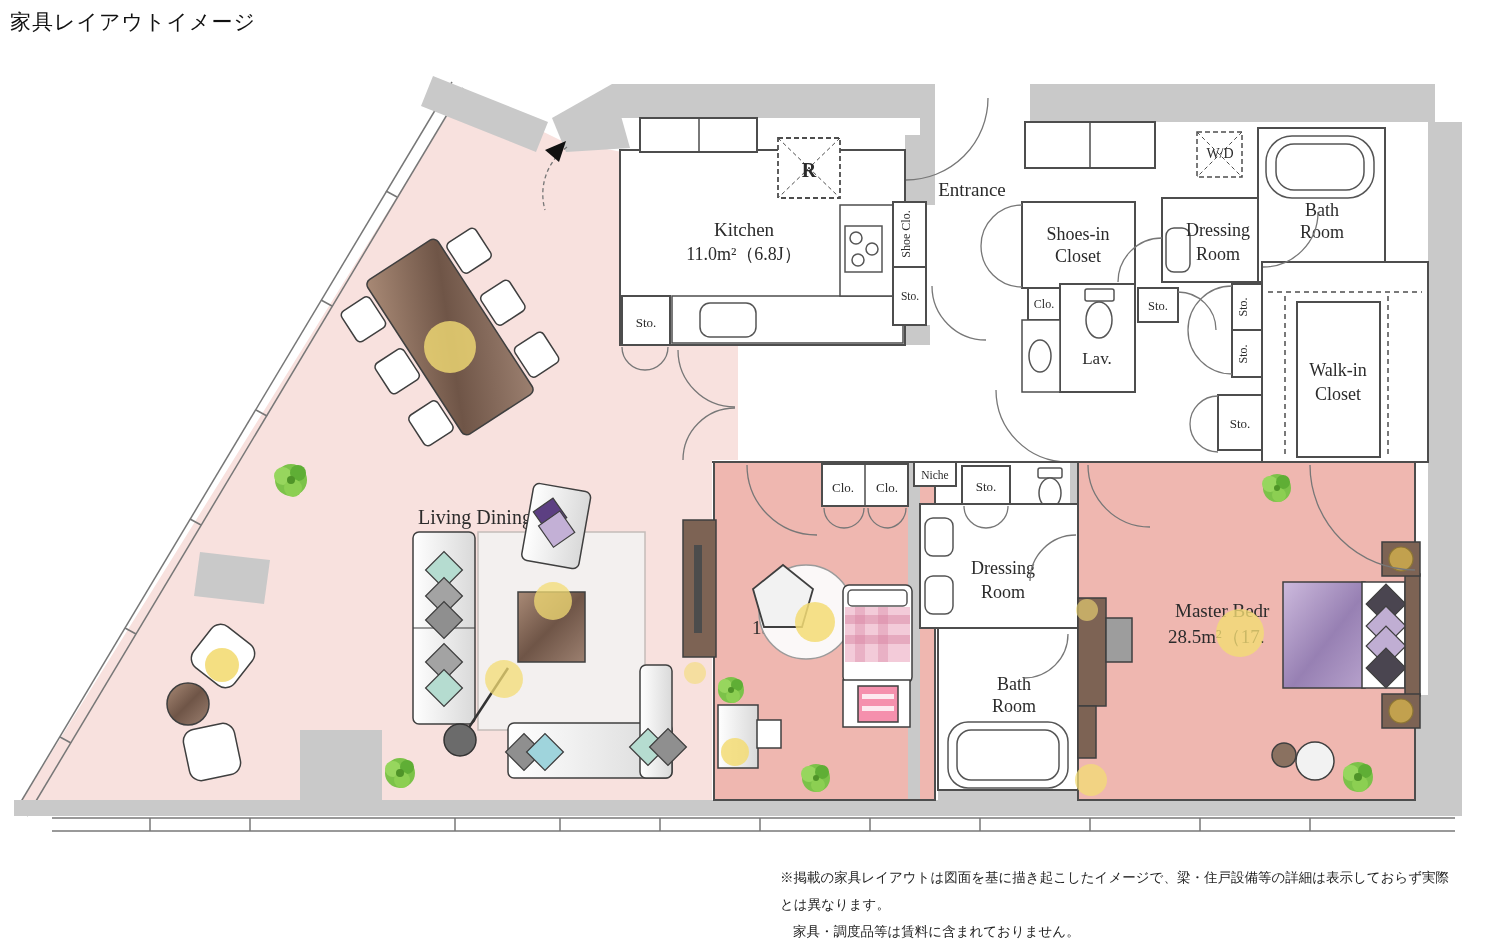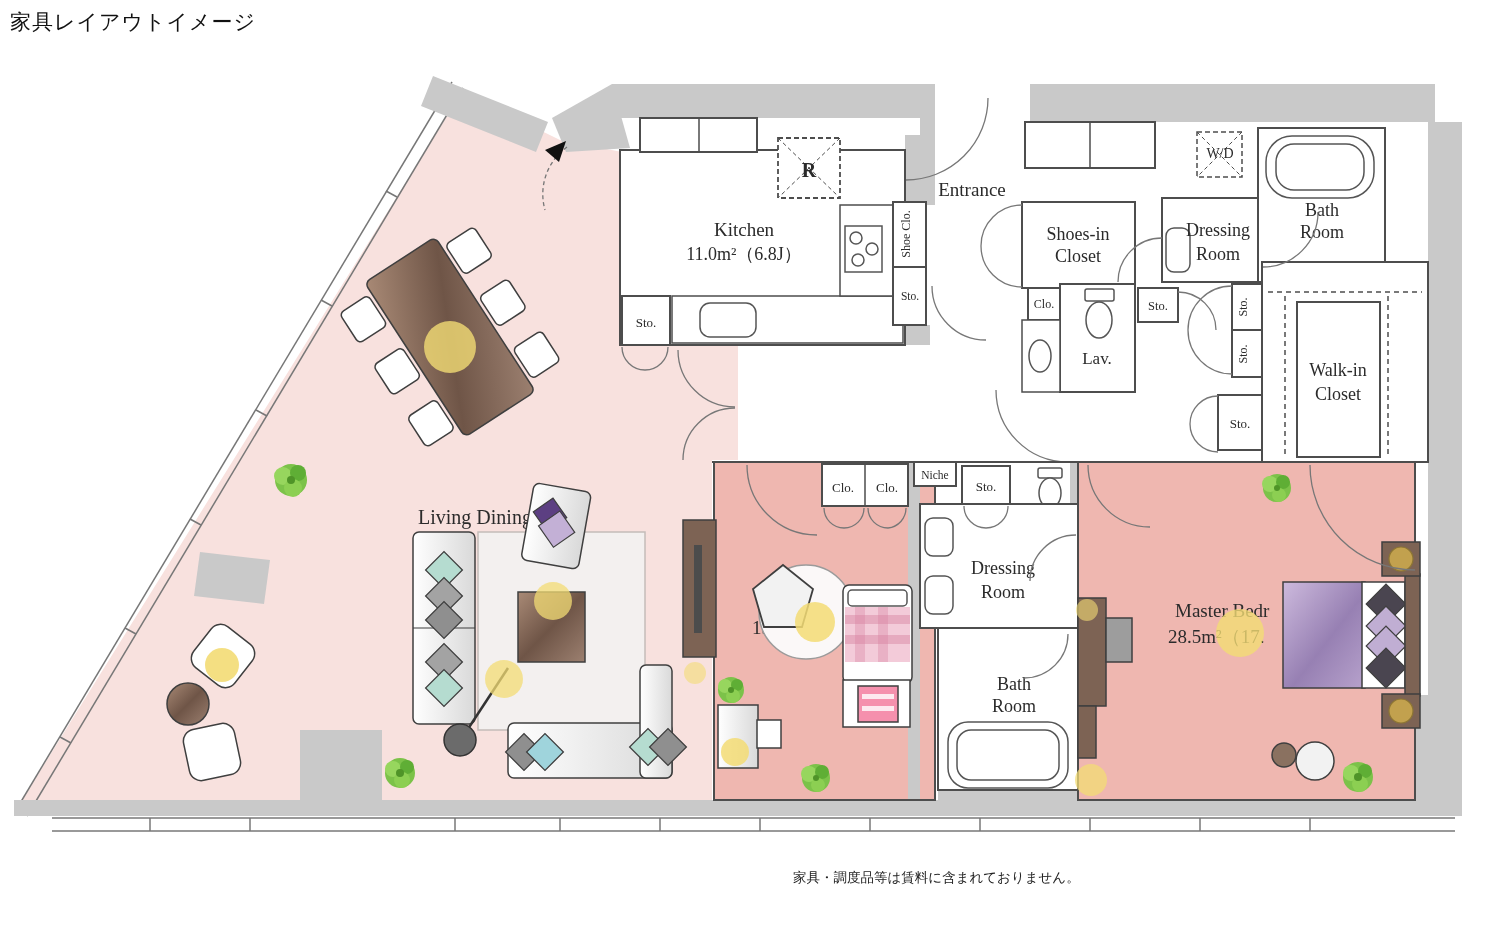--- a/index.html
+++ b/index.html
@@ -418,16 +418,17 @@
     <path class="door" d="M 964 506 A 22 22 0 0 0 986 528"></path>
     <path class="door" d="M 1008 506 A 22 22 0 0 1 986 528"></path>
     <path class="door" d="M 1076 535 A 46 46 0 0 0 1030 581"></path>
     <path class="door" d="M 1068 634 A 44 44 0 0 1 1024 678"></path>
   </g>
 
   <line x1="712" y1="462" x2="1415" y2="462" stroke="#4d4d4d" stroke-width="2"></line>
 </svg>
 
 <div id="notes">
+  <div class="l1">※掲載の家具レイアウトは図面を基に描き起こしたイメージで、梁・住戸設備等の詳細は表示しておらず実際とは異なります。</div>
   <div class="l2">家具・調度品等は賃料に含まれておりません。</div>
 </div>
 
 </div>
 
 </body></html>

